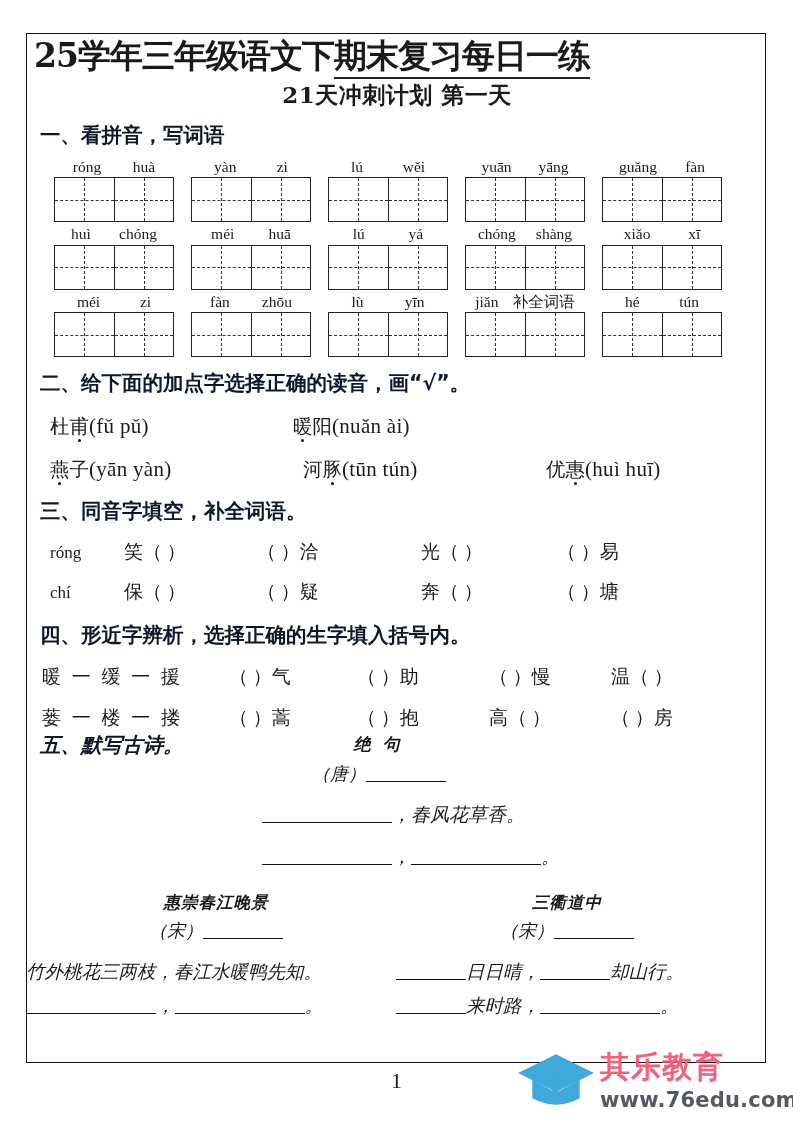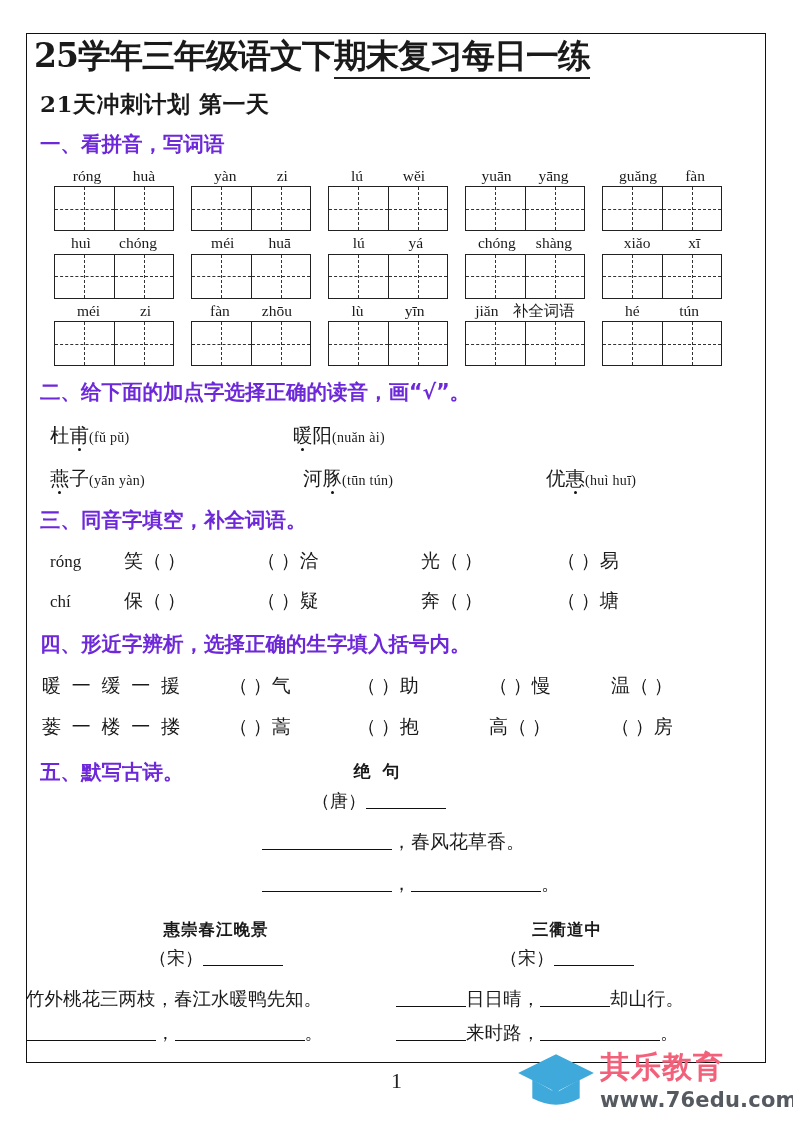--- a/index.html
+++ b/index.html
@@ -51,35 +51,35 @@
     line-height: 1.12;
     white-space: nowrap;
     margin-left: -6px;
   }
   .main-title .t-plain { }
   .main-title .t-underline {
     border-bottom: 2.2px solid #222;
     padding-bottom: 2px;
   }
   .sub-title {
-    text-align: left;
+    text-align: center;
     font-family: "DejaVu Serif", "Liberation Serif", serif;
     font-weight: bold;
     font-size: 23px;
-    margin-top: 14px;
+    margin-top: 5px;
     letter-spacing: 0.5px;
   }
 
   
   .sec-head {
     font-family: "DejaVu Sans", "Liberation Sans", sans-serif;
     font-weight: bold;
     font-size: 20.5px;
     letter-spacing: 0px;
-    color: #6d28d9;
+    color: #0f172a;
   }
 
   
   .grid-section { margin-top: 8px; }
   .grid-row {
     display: flex;
     justify-content: space-between;
     width: 668px;
     margin-left: 14px;
     margin-top: 2px;
@@ -138,21 +138,21 @@
   .s2 { margin-top: 12px; }
   .s2-row {
     display: flex;
     margin-top: 16px;
     margin-left: 10px;
     font-size: 19px;
     white-space: nowrap;
   }
   .s2-item { font-family: "Liberation Serif", "DejaVu Serif", serif; }
   .s2-item .han { font-size: 19.5px; }
-  .s2-item .rdg { font-size: 14px; letter-spacing: 0.3px; }
+  .s2-item .rdg { font-size: 21px; letter-spacing: 0.3px; }
   .s2-col-1 { width: 243px; }
   .s2-col-2 { width: 253px; }
   .s2-col-3 { width: 200px; }
 
   
   .s3 { margin-top: 14px; }
   .s3-row {
     display: flex;
     align-items: baseline;
     margin-top: 14px;
@@ -178,21 +178,21 @@
     white-space: nowrap;
     font-family: "Liberation Serif", "DejaVu Serif", serif;
   }
   .s4-group { width: 187px; letter-spacing: 3px; }
   .s4-a { width: 128px; }
   .s4-b { width: 132px; }
   .s4-c { width: 122px; }
   .s4-d { width: 110px; }
 
   
-  .s5 { margin-top: 18px; position: relative; }
+  .s5 { position: relative; font-style: italic; }
   .poem-1 {
     margin-left: 258px;
     margin-top: -26px;
     font-family: "Liberation Serif", "DejaVu Serif", serif;
   }
   .poem-title {
     font-family: "DejaVu Sans", "Liberation Sans", sans-serif;
     font-weight: bold;
     font-size: 17px;
     text-align: center;

